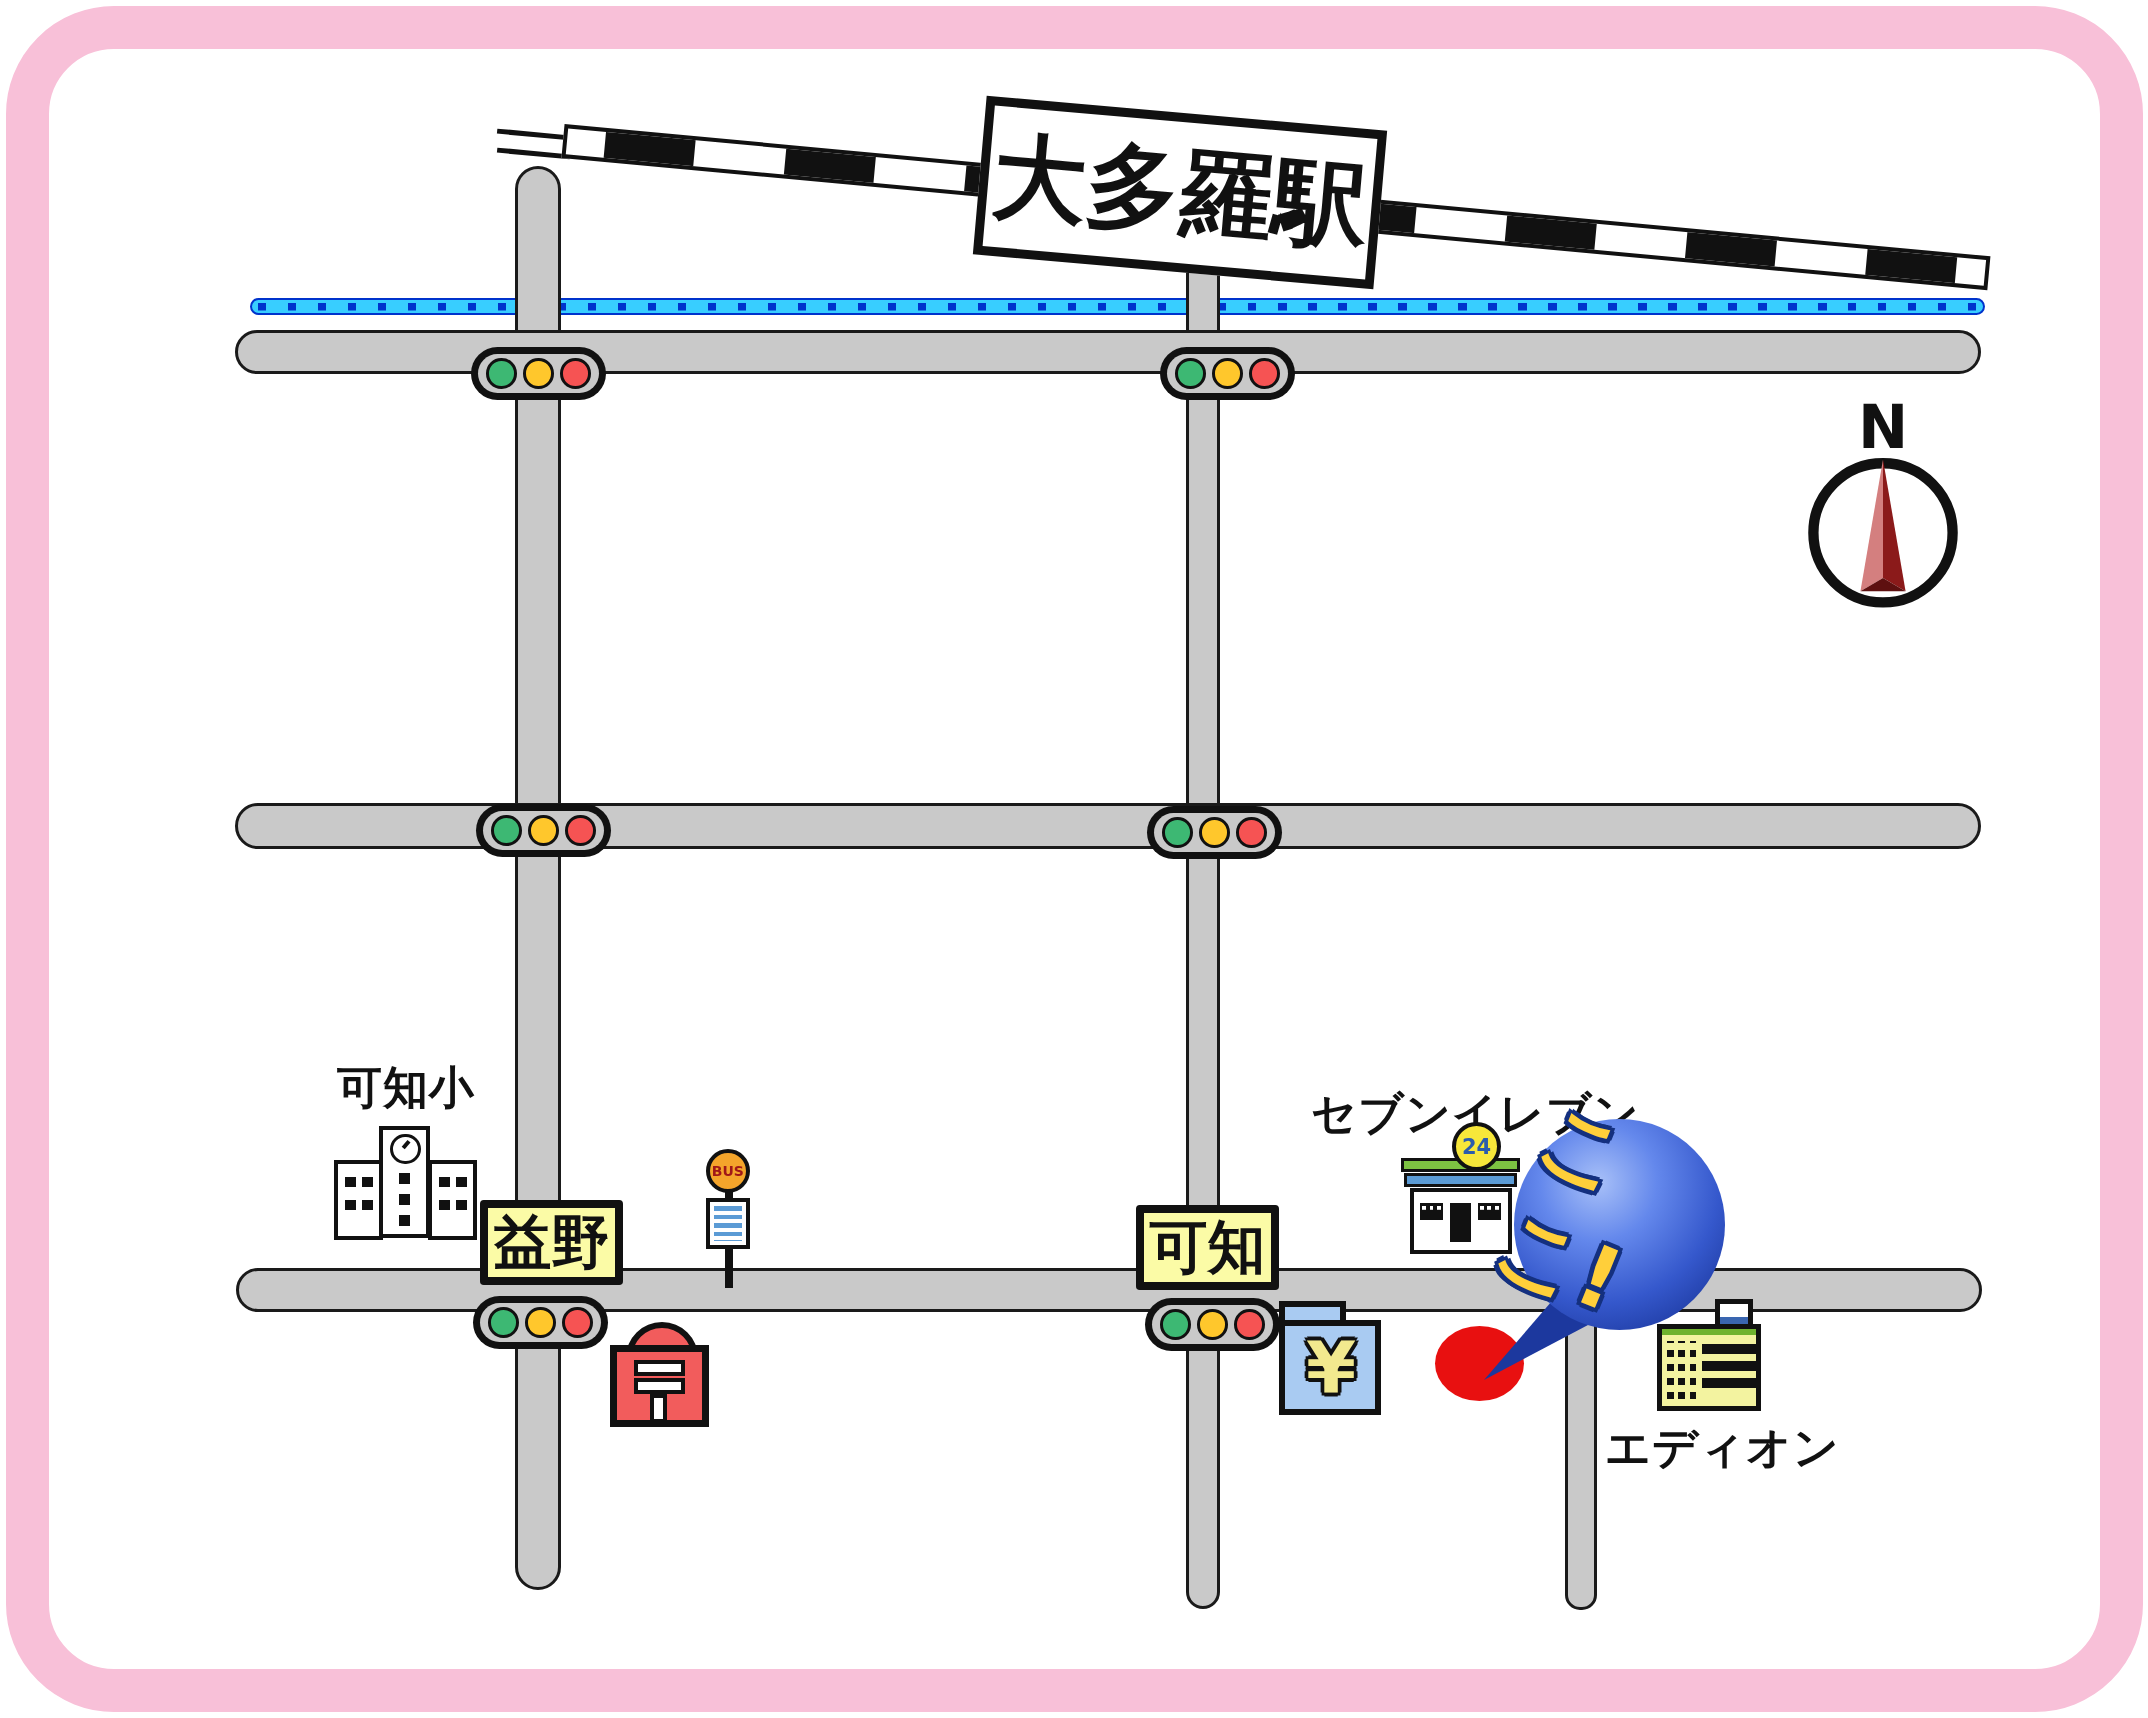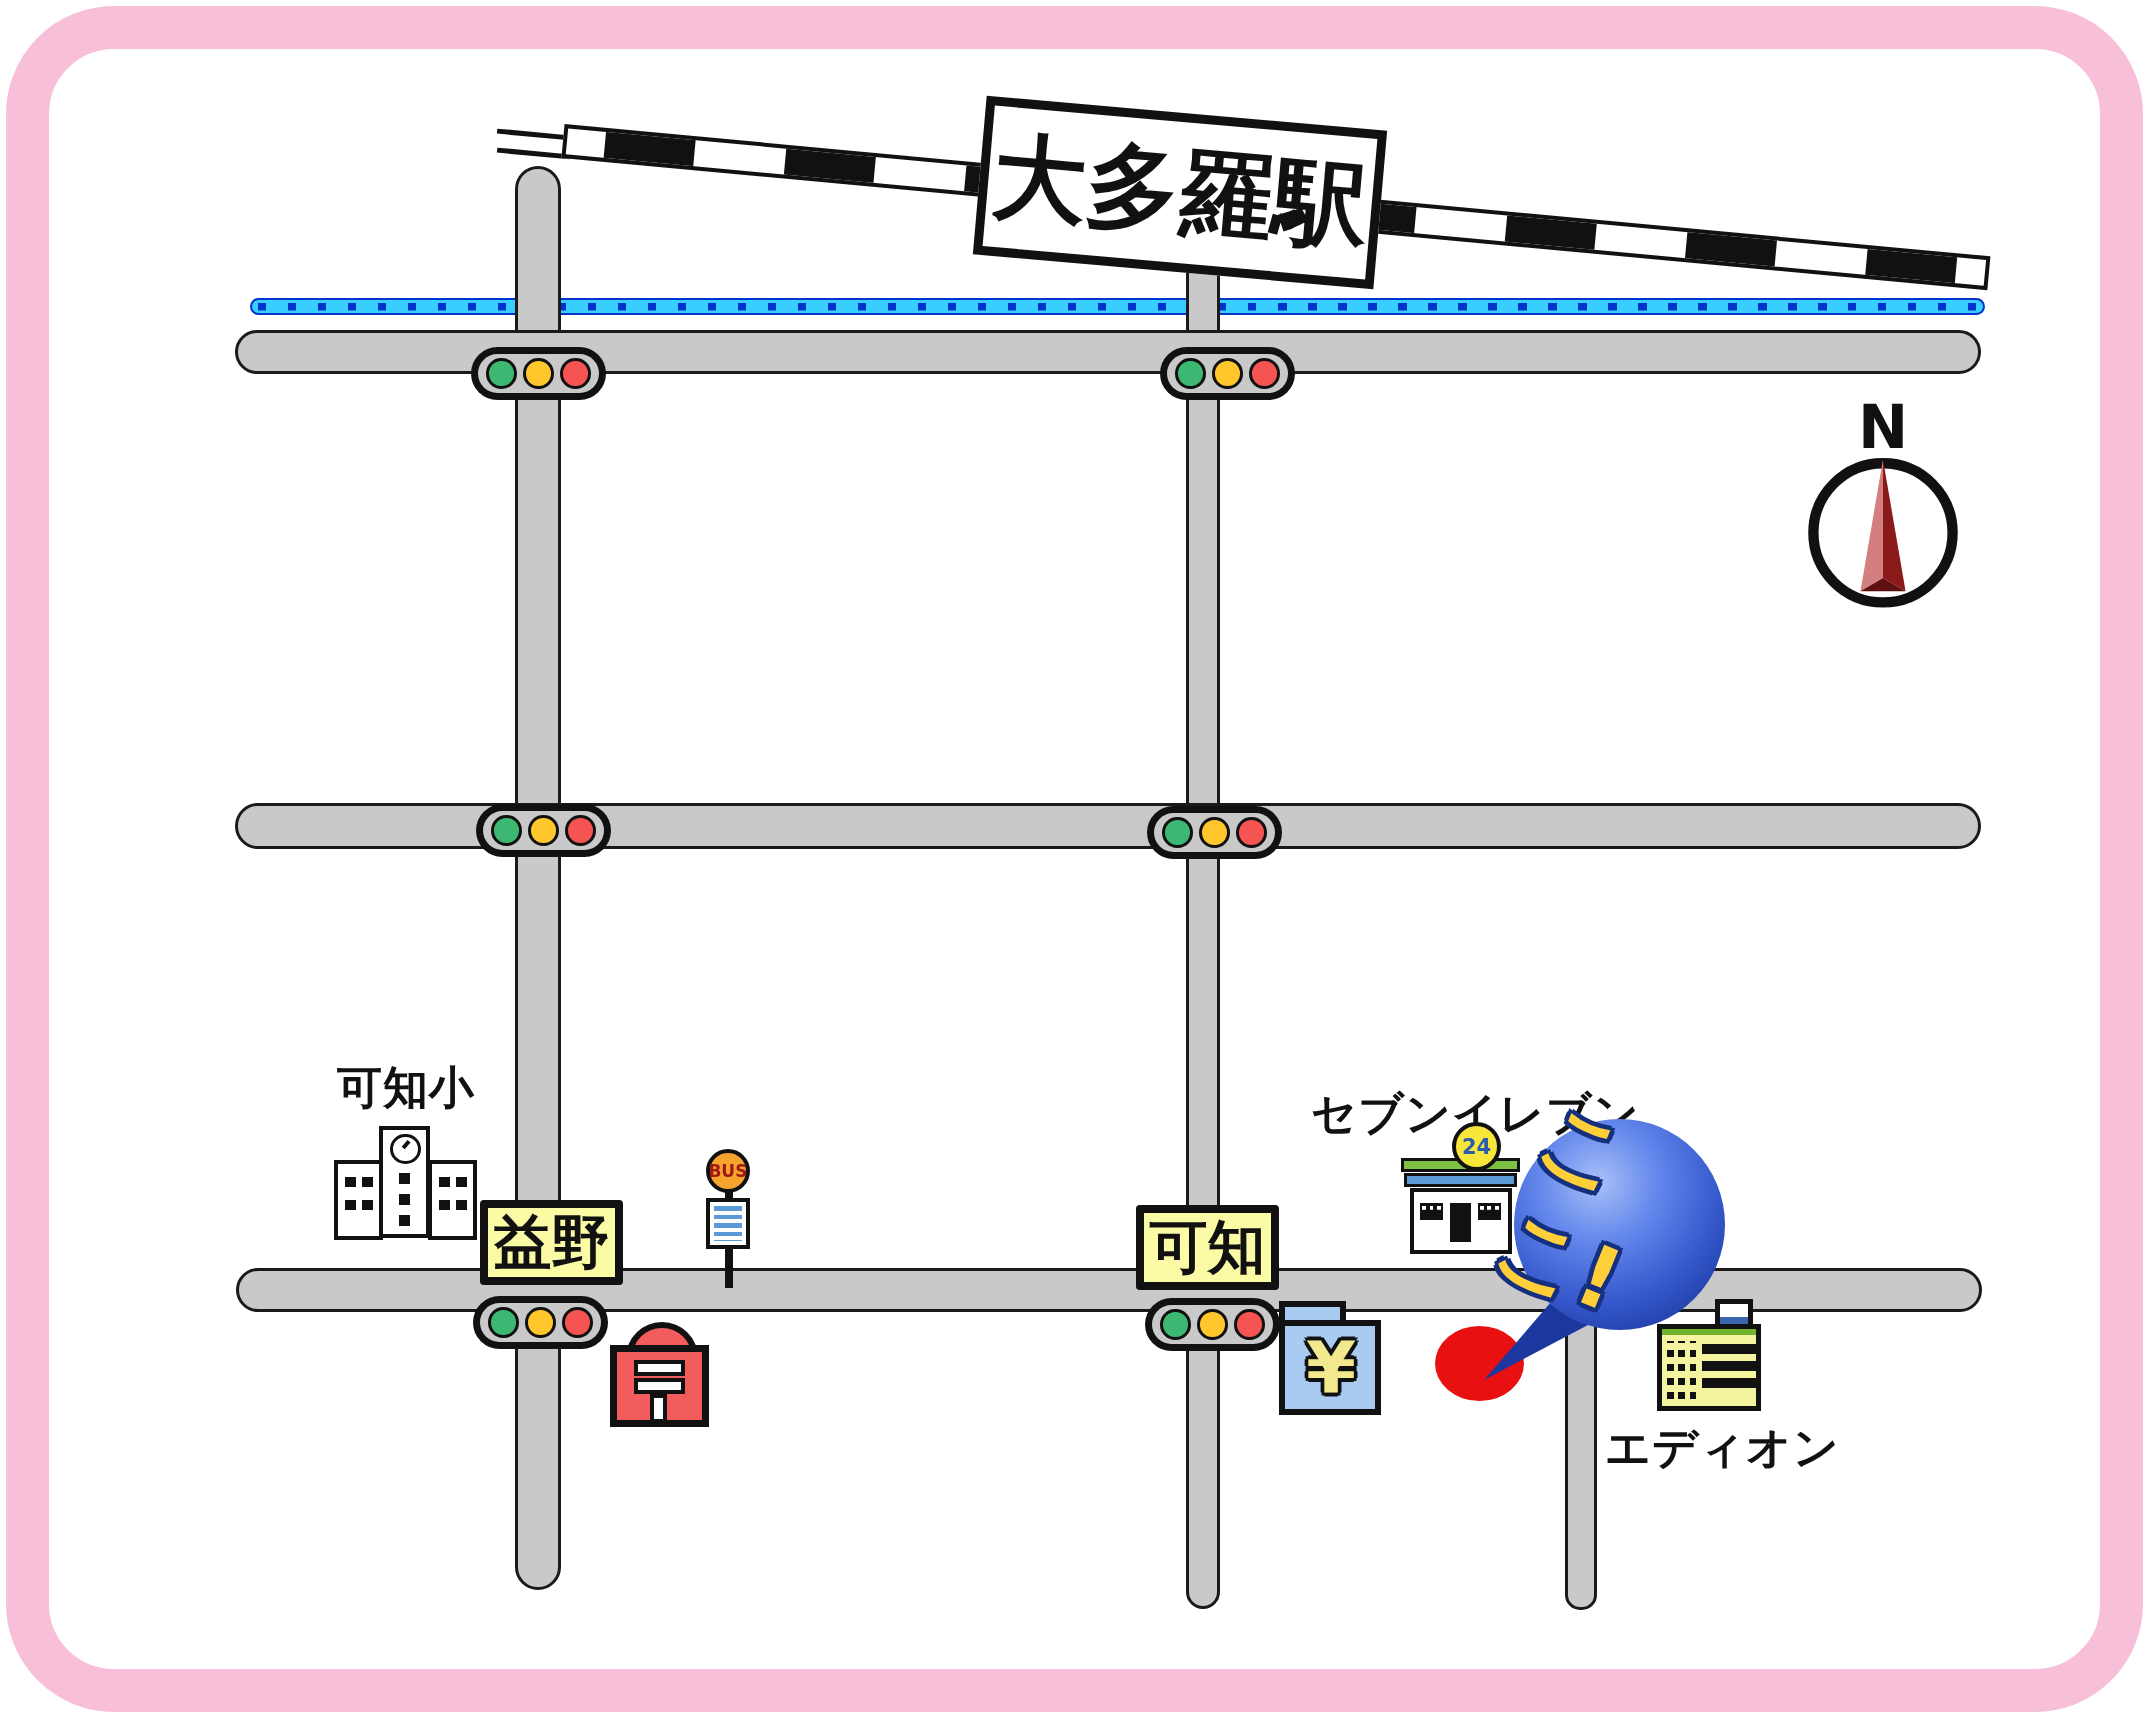--- a/index.html
+++ b/index.html
@@ -69,21 +69,21 @@
   .school .clock{position:absolute;left:56px;top:7.5px;width:24.5px;height:24.5px;border:3.8px solid #111;border-radius:50%;
                  background:#fff;z-index:2;}
   .school .clock::before{content:"";position:absolute;left:11.3px;top:3.8px;width:3.8px;height:9.4px;background:#111;transform:rotate(40deg);}
   .sq{position:absolute;background:#111;}
 
   
   .busstop{position:absolute;left:704px;top:1149px;width:49px;height:141px;z-index:9;}
   .busstop .pole{position:absolute;left:21px;top:28px;width:7.5px;height:111px;background:#111;}
   .busstop .disc{position:absolute;left:1.9px;top:0;width:36px;height:36px;border:4.7px solid #111;border-radius:50%;
                  background:#F5A52B;display:flex;align-items:center;justify-content:center;
-                 font-size:17px;font-weight:bold;color:#A01818;z-index:2;}
+                 font-size:14px;font-weight:bold;color:#A01818;z-index:2;}
   .busstop .board{position:absolute;left:1.9px;top:49px;width:36px;height:43px;border:4.7px solid #111;background:#fff;z-index:2;}
   .busstop .board .lines{position:absolute;left:3.8px;top:3.8px;right:3.8px;bottom:3.8px;
                  background-image:repeating-linear-gradient(180deg,#5B9BD5 0 4.7px,rgba(0,0,0,0) 4.7px 8.5px);}
 
   
   .post{position:absolute;left:610px;top:1322px;width:100px;height:105px;z-index:9;}
   .post .arch{position:absolute;left:16px;top:0;width:60px;height:51px;background:#F25C5C;border:6.6px solid #111;
               border-radius:36px 36px 0 0;}
   .post .body{position:absolute;left:0;top:22.6px;width:85px;height:68px;background:#F25C5C;border:7.5px solid #111;}
   .post .bar{position:absolute;width:43px;height:7.5px;background:#fff;border:4.7px solid #111;left:23.5px;}

